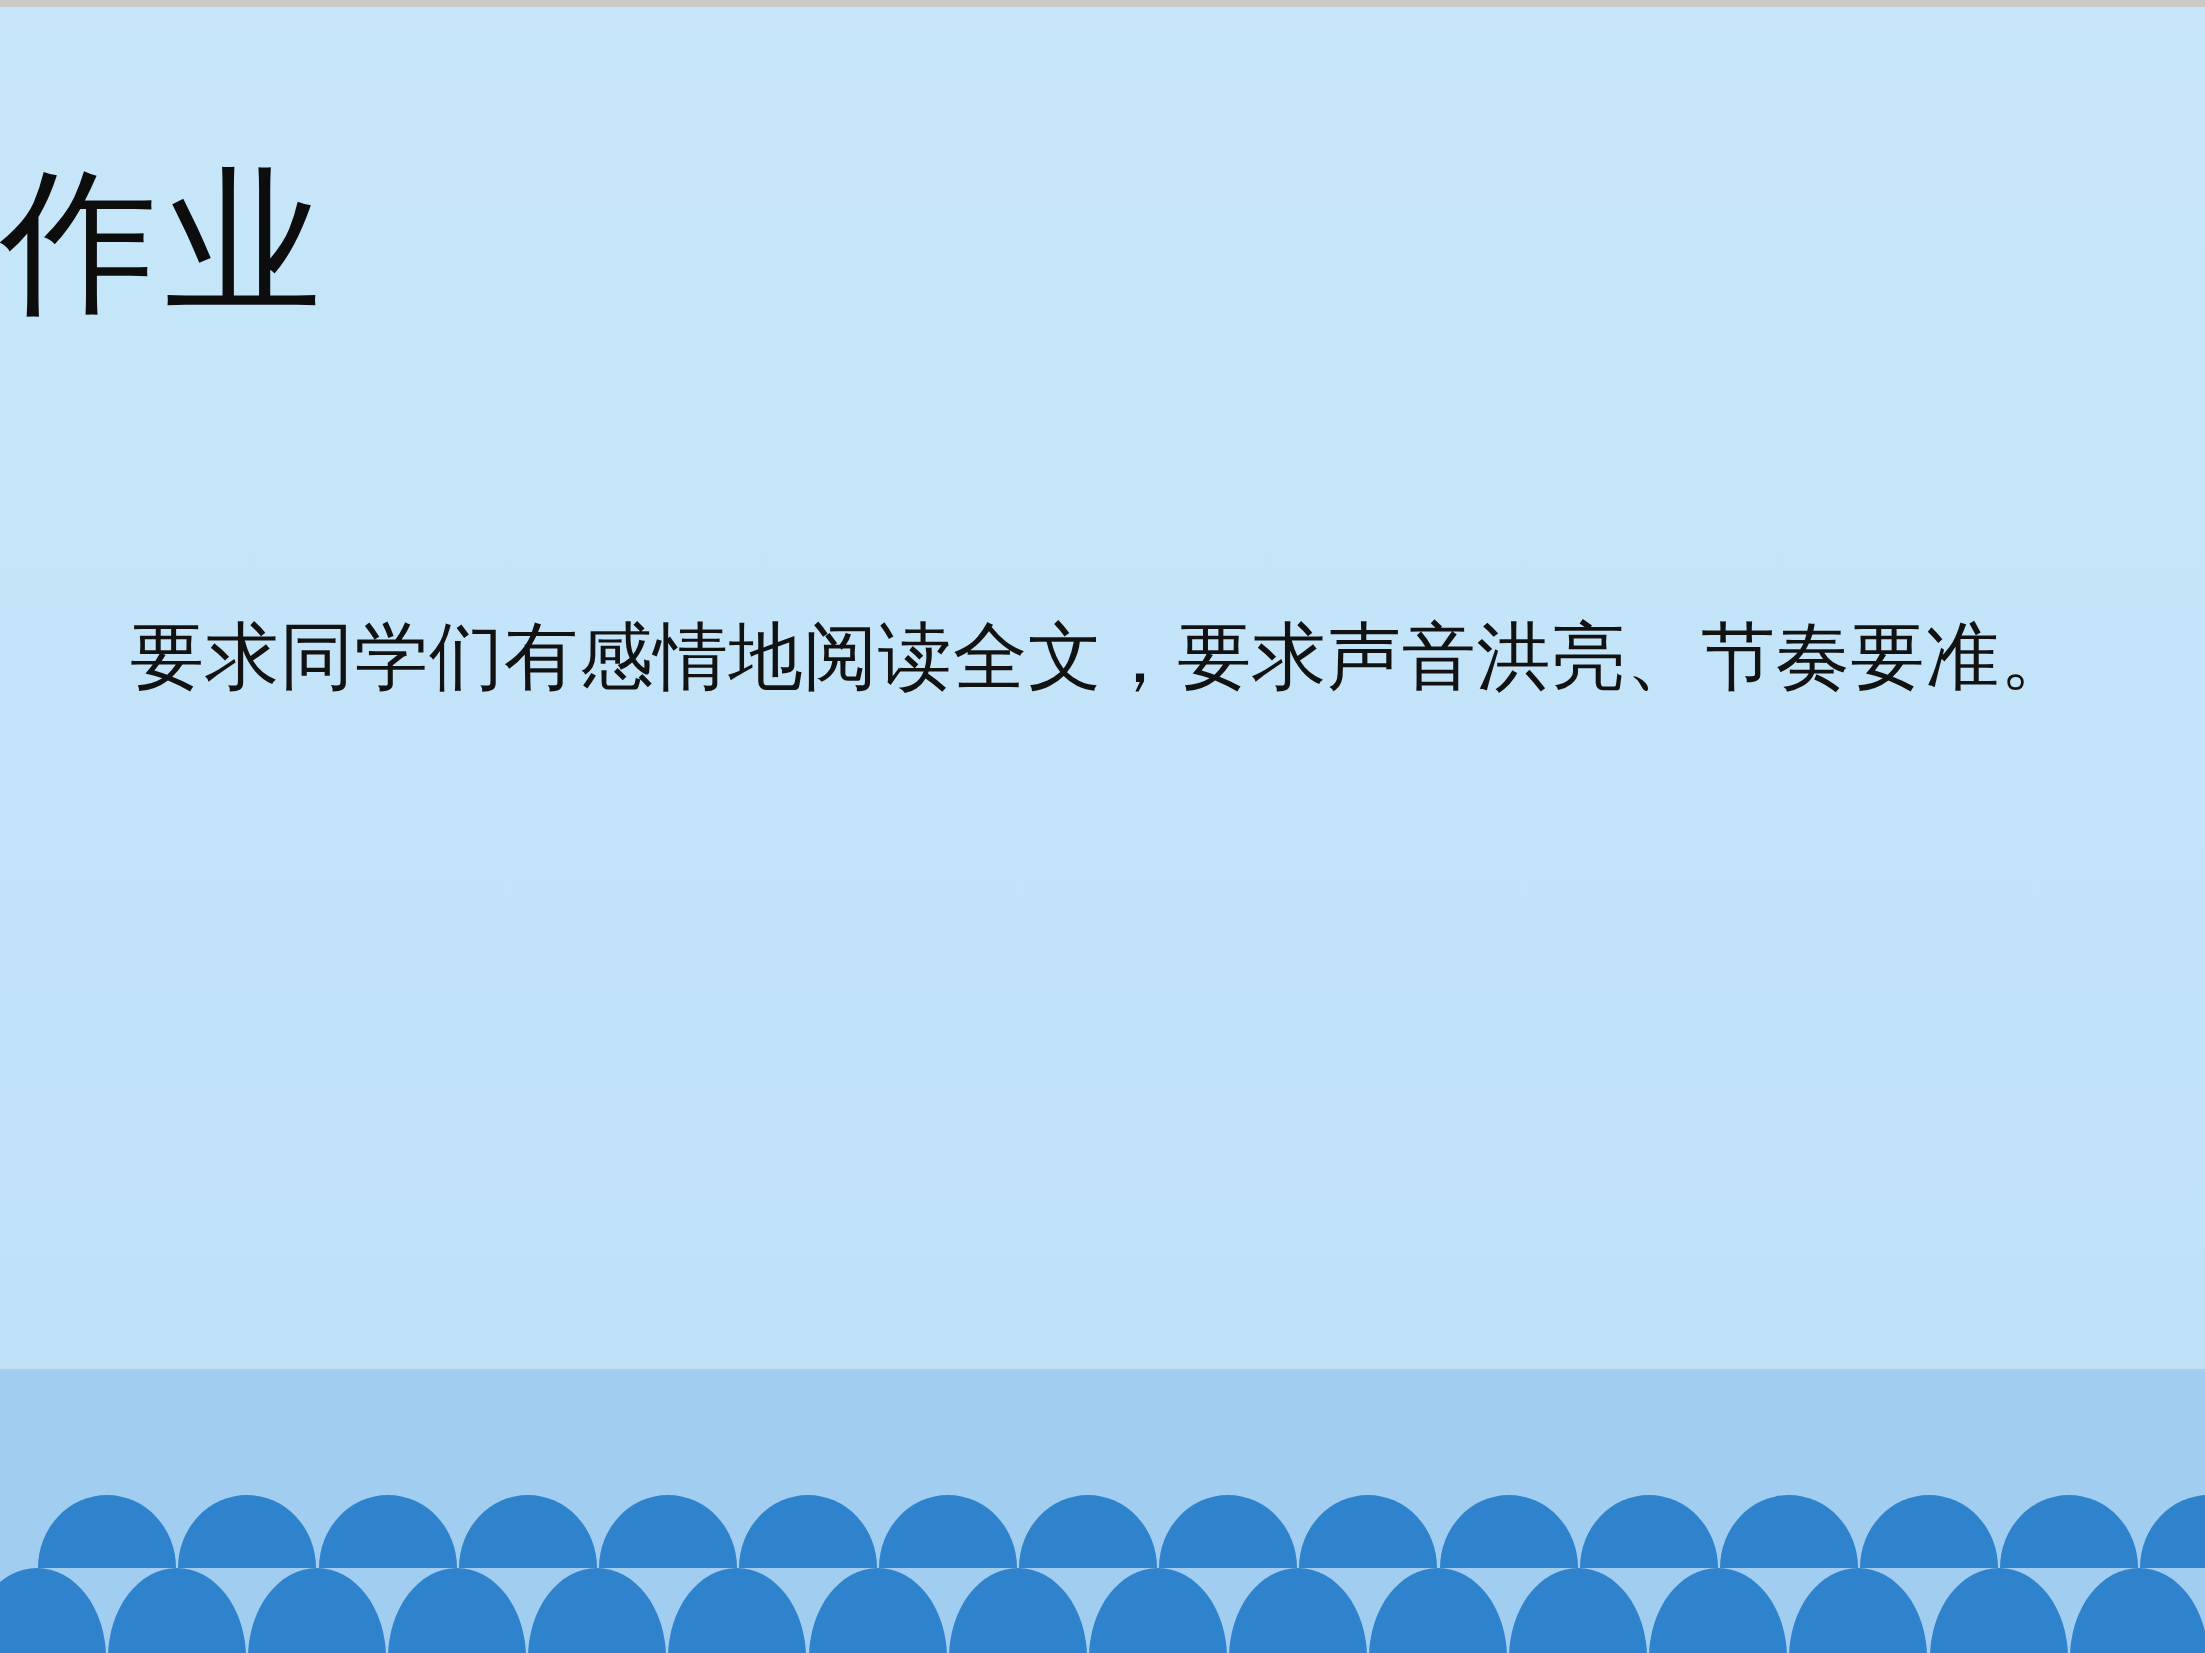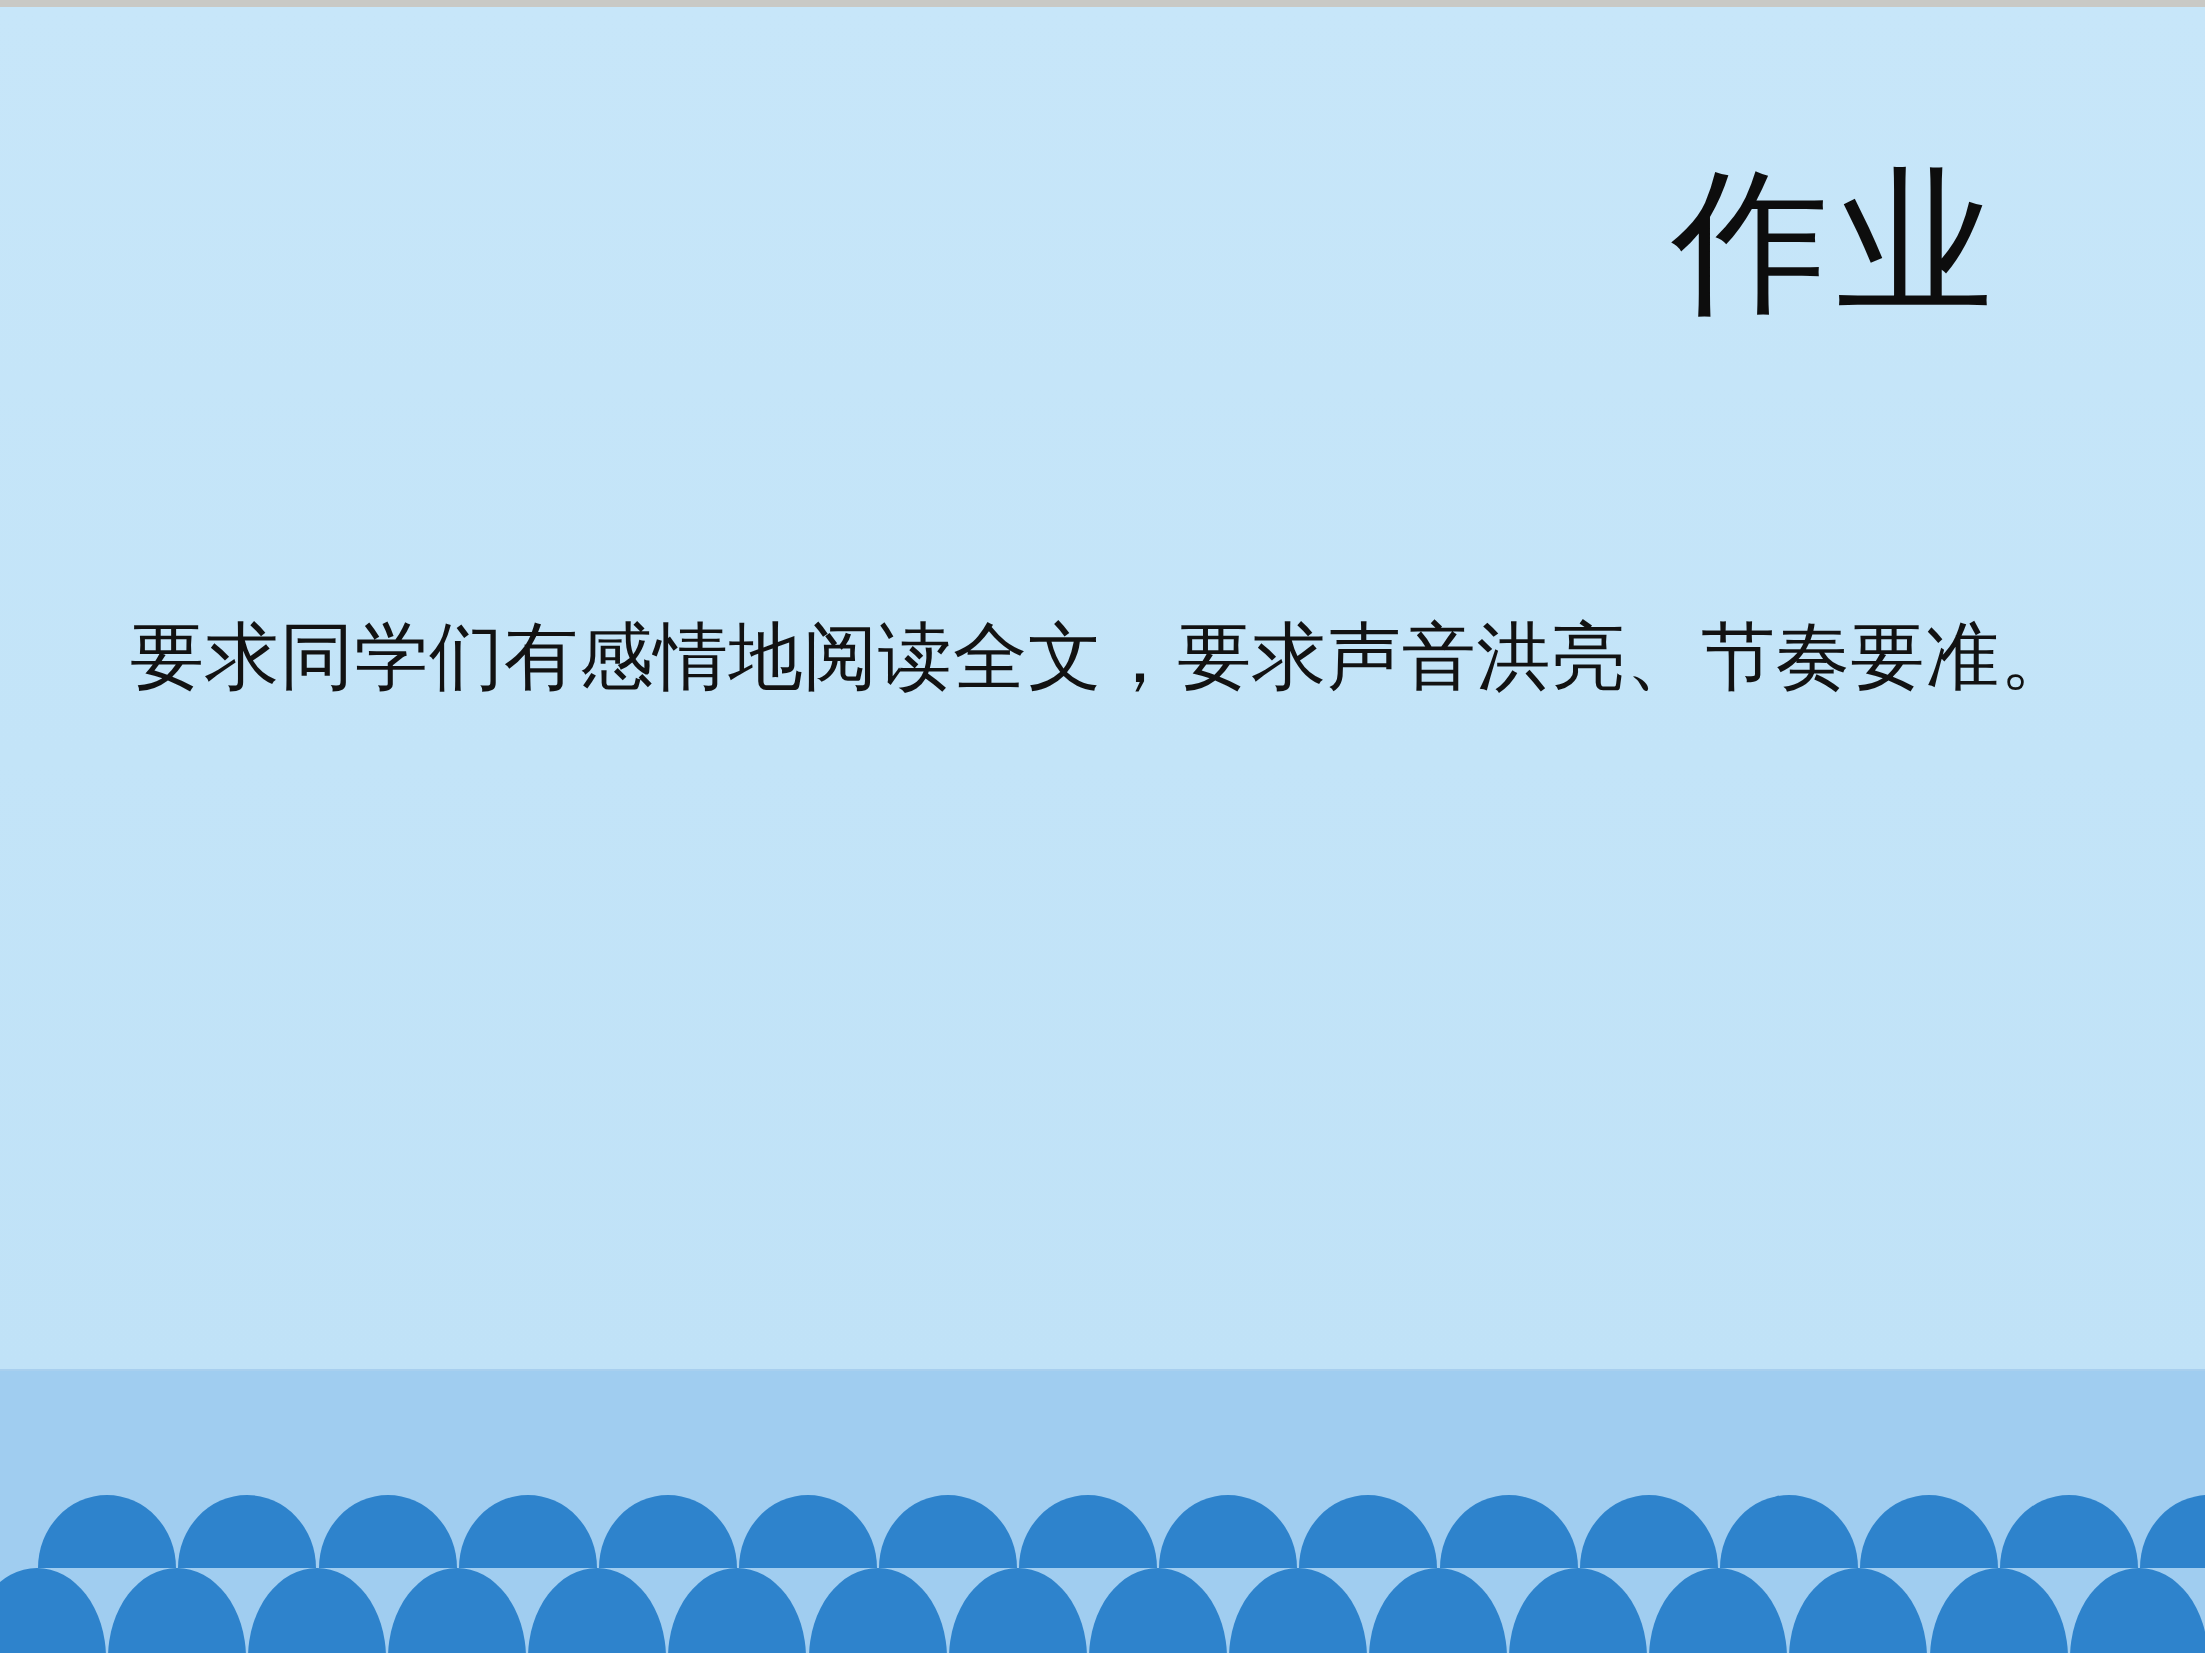--- a/index.html
+++ b/index.html
@@ -88,21 +88,21 @@
     height: 92px;
     border-radius: 69px 69px 0 0 / 90px 90px 0 0;
   }
 
   
   .title {
     position: absolute;
     left: 0;
     top: 145px;
     width: 2001px;
-    text-align: right;
+    text-align: left;
     font-family: "Liberation Serif", "DejaVu Serif", serif;
     font-size: 157px;
     line-height: 1.25;
     letter-spacing: 7.7px;
     color: #0d0d0d;
     font-weight: 400;
     white-space: nowrap;
   }
 
   .body-line {

